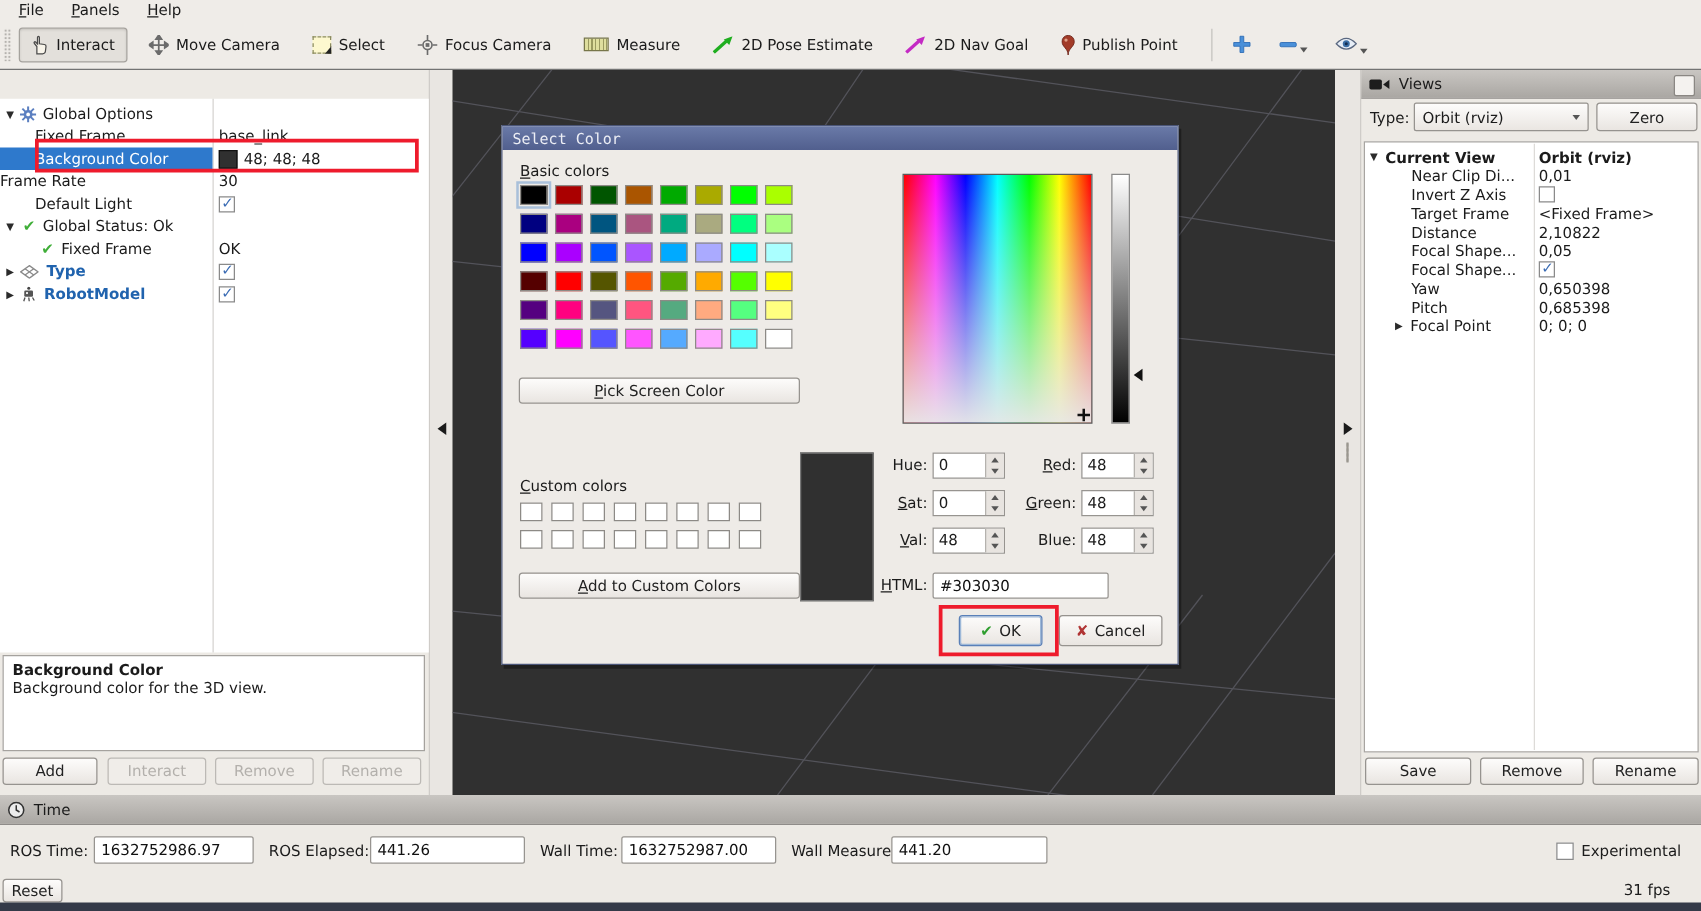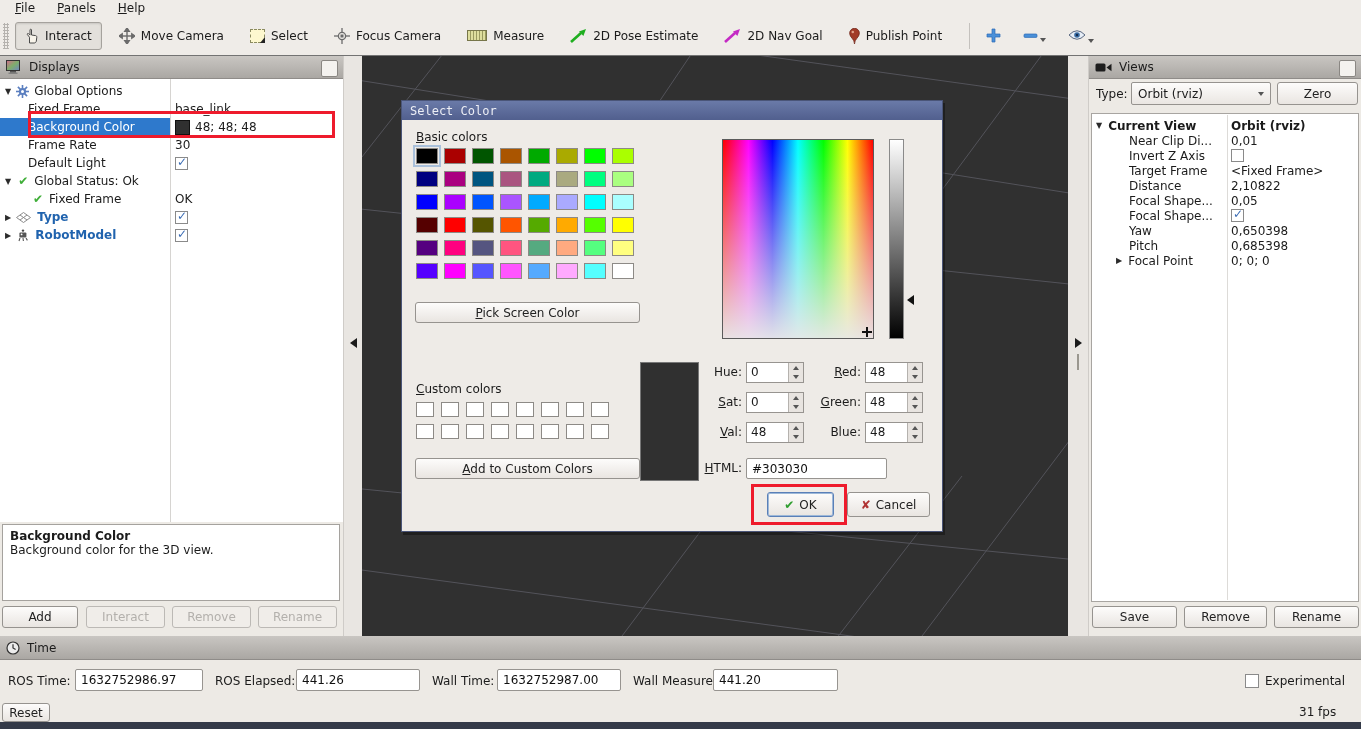--- a/index.html
+++ b/index.html
@@ -193,36 +193,20 @@
     <svg width="18" height="12" viewBox="0 0 18 12">
         <path d="M1 6 Q9 -2.5 17 6 Q9 14.5 1 6 Z" fill="#e7eef7" stroke="#5a6880" stroke-width="1"></path>
         <circle cx="9" cy="6" r="2.8" fill="#3b6ea5"></circle>
         <circle cx="9" cy="6" r="1.2" fill="#142c4f"></circle>
       </svg>
     <span class="ddarrow"></span>
   </div>
 </div>
 
 <div id="displays" class="abs">
-  <div id="displays-head" class="panel-head">
-    <svg width="16" height="14" viewBox="0 0 16 14">
-      <defs>
-          <linearGradient id="scr" x1="0" y1="0" x2="1" y2="1">
-            <stop offset="0" stop-color="#d46a8c"></stop>
-            <stop offset=".5" stop-color="#7fae6b"></stop>
-            <stop offset="1" stop-color="#6f86c2"></stop>
-          </linearGradient>
-        </defs>
-      <rect x=".5" y=".5" width="13" height="10" fill="url(#scr)" stroke="#333"></rect>
-        <rect x="4" y="11" width="6" height="1.6" fill="#555"></rect>
-        <rect x="2.5" y="12.6" width="9" height="1.2" fill="#777"></rect>
-      </svg>
-    <span>Displays</span>
-    <span class="float-btn"></span>
-  </div>
 
   <div id="displays-tree">
     <div id="displays-colline"></div>
 
     <div class="tree-row" style="top:3px">
       <span class="tw-arrow" style="margin-left:5px">▼</span>
       <svg width="13" height="13" viewBox="0 0 13 13" style="margin-left:5px">
           <g stroke="#5b7fc0" stroke-width="1.6">
             <line x1="6.5" y1="0" x2="6.5" y2="13"></line>
             <line x1="0" y1="6.5" x2="13" y2="6.5"></line>
@@ -242,21 +226,21 @@
 
     <div class="tree-row" style="top:39px">
       <span class="sel-name" style="position:absolute;left:0;top:0;width:170px;height:18px;line-height:18px;padding-left:28px;box-sizing:border-box">Background Color</span>
       <span class="d-val">
         <span id="bg-color-swatch" style="width:13px;height:13px;background:#303030;border:1px solid #111;display:inline-block"></span>
         <span>48; 48; 48</span>
       </span>
     </div>
 
     <div class="tree-row" style="top:57px">
-      <span style="margin-left:28px">Frame Rate</span>
+      <span style="">Frame Rate</span>
       <span class="d-val">30</span>
     </div>
 
     <div class="tree-row" style="top:75px">
       <span style="margin-left:28px">Default Light</span>
       <span class="d-val">
           <span class="cb checked"></span>
         </span>
     </div>
 

